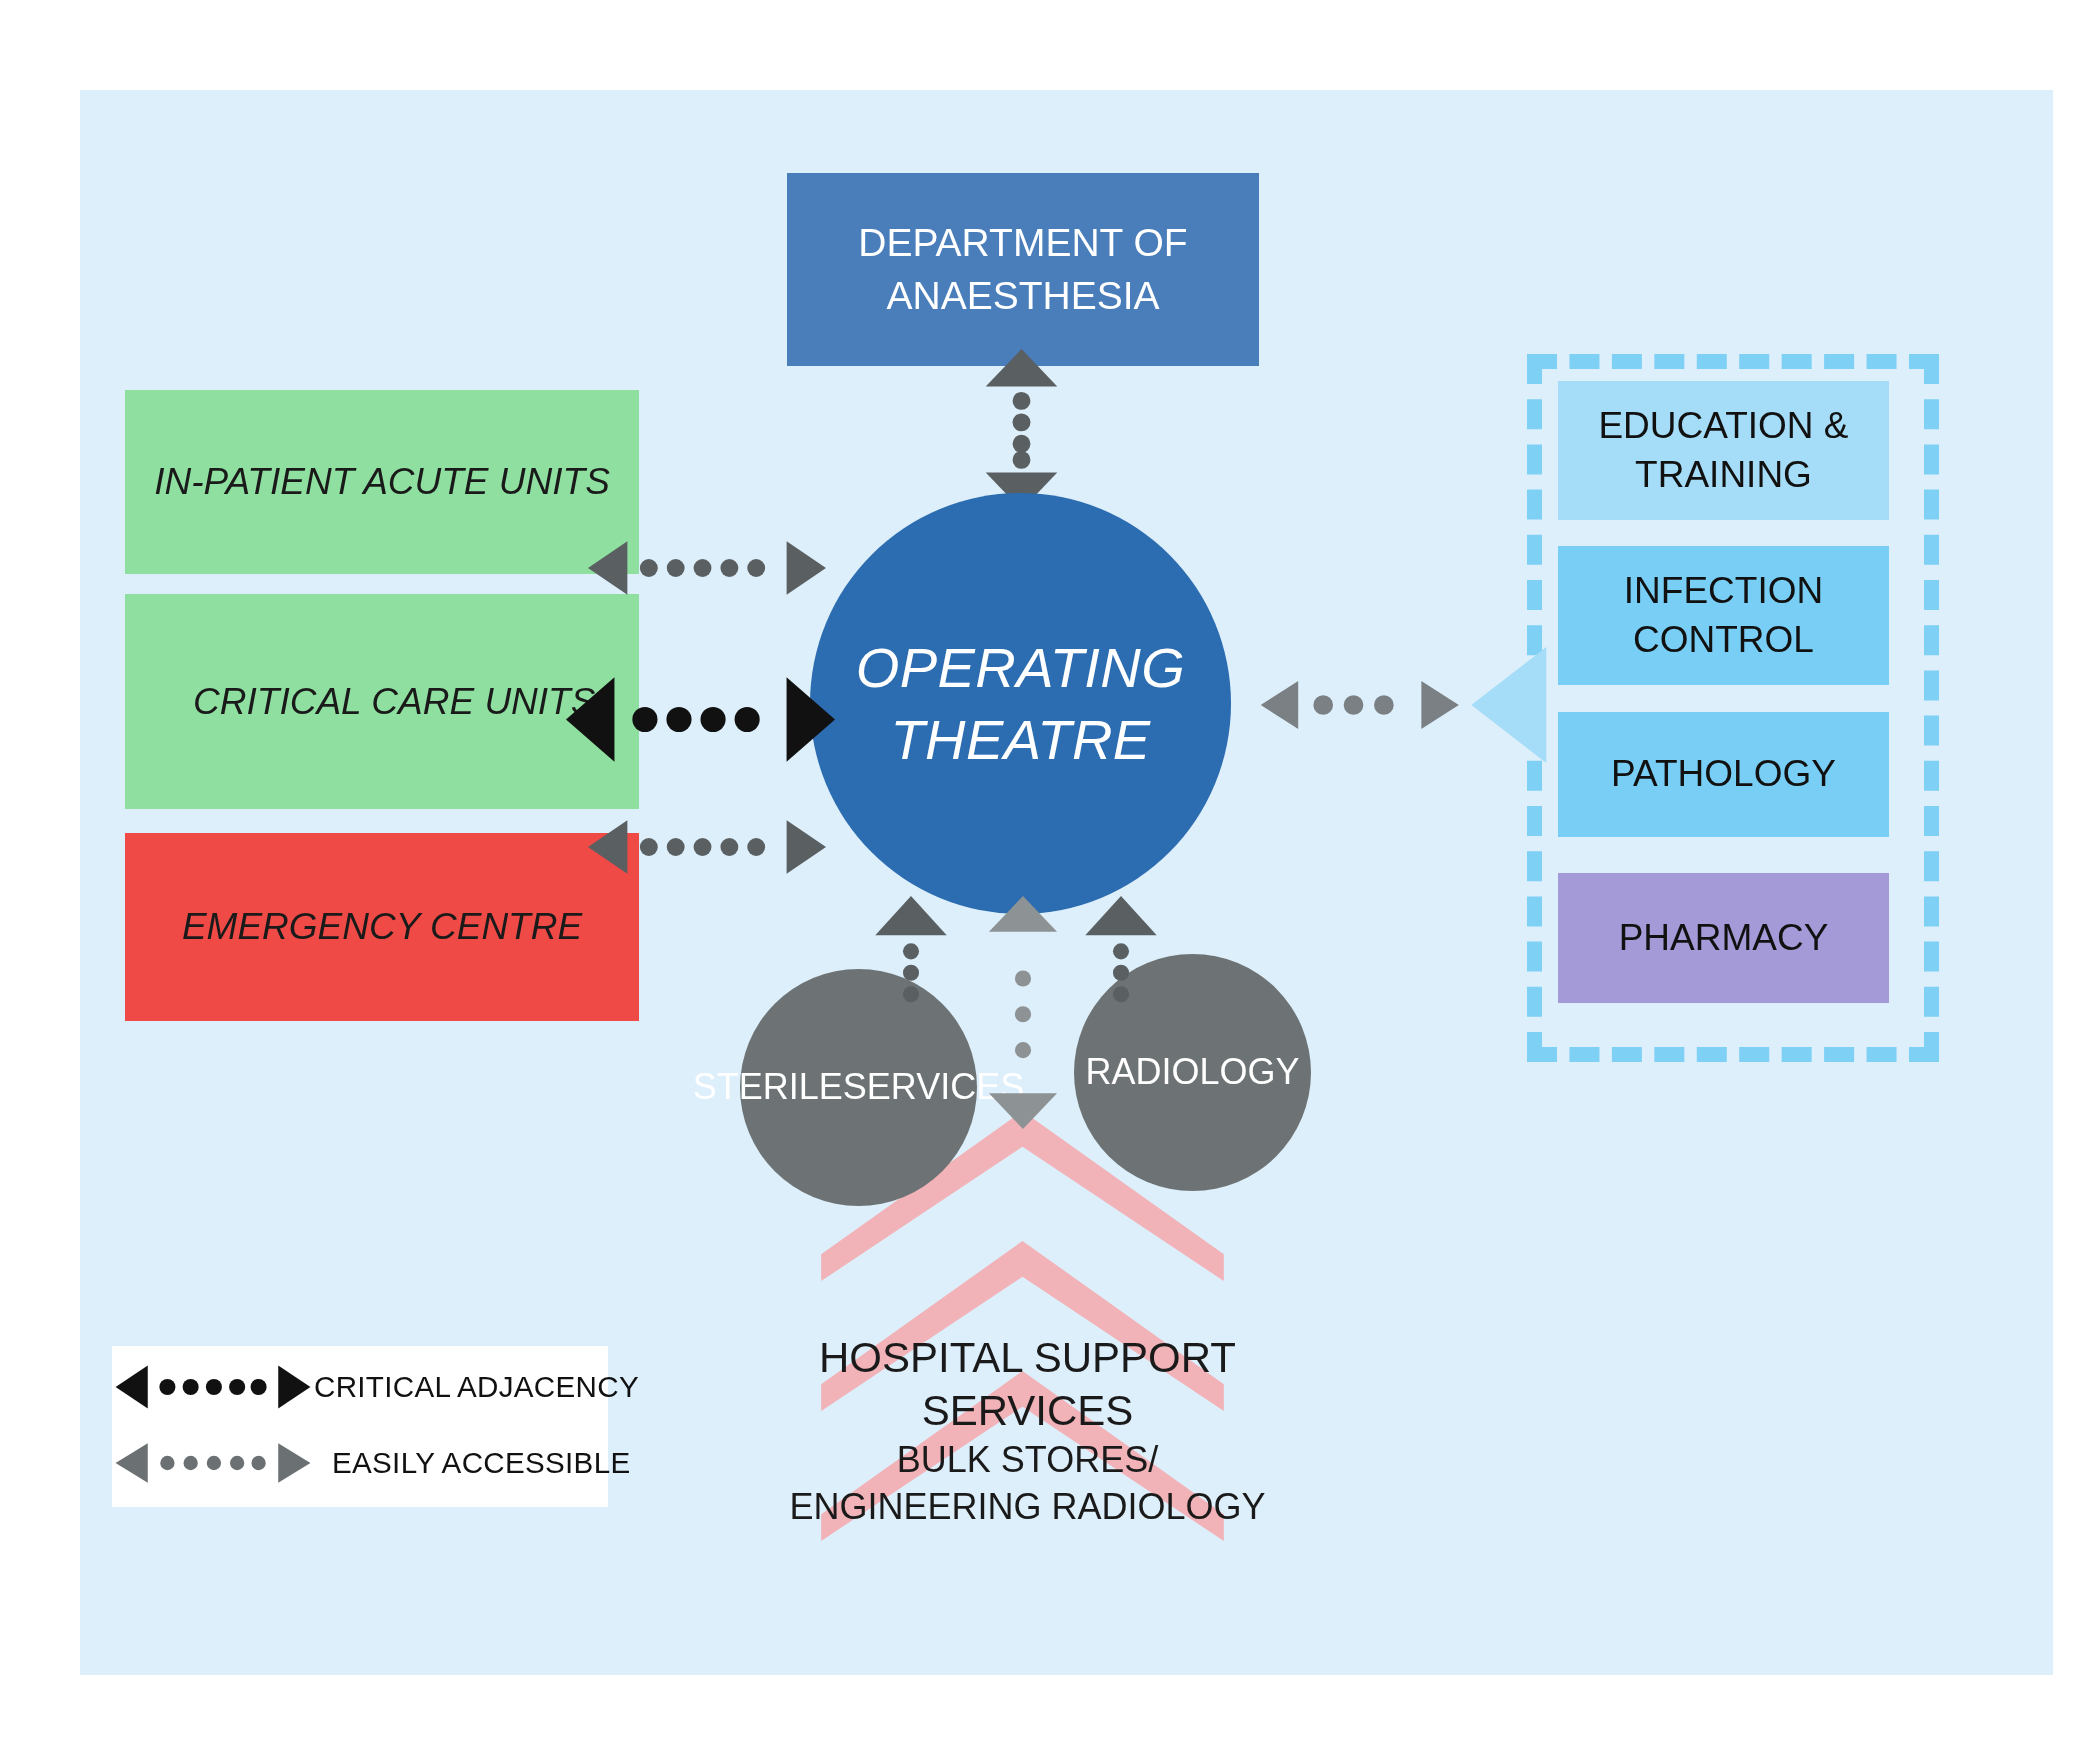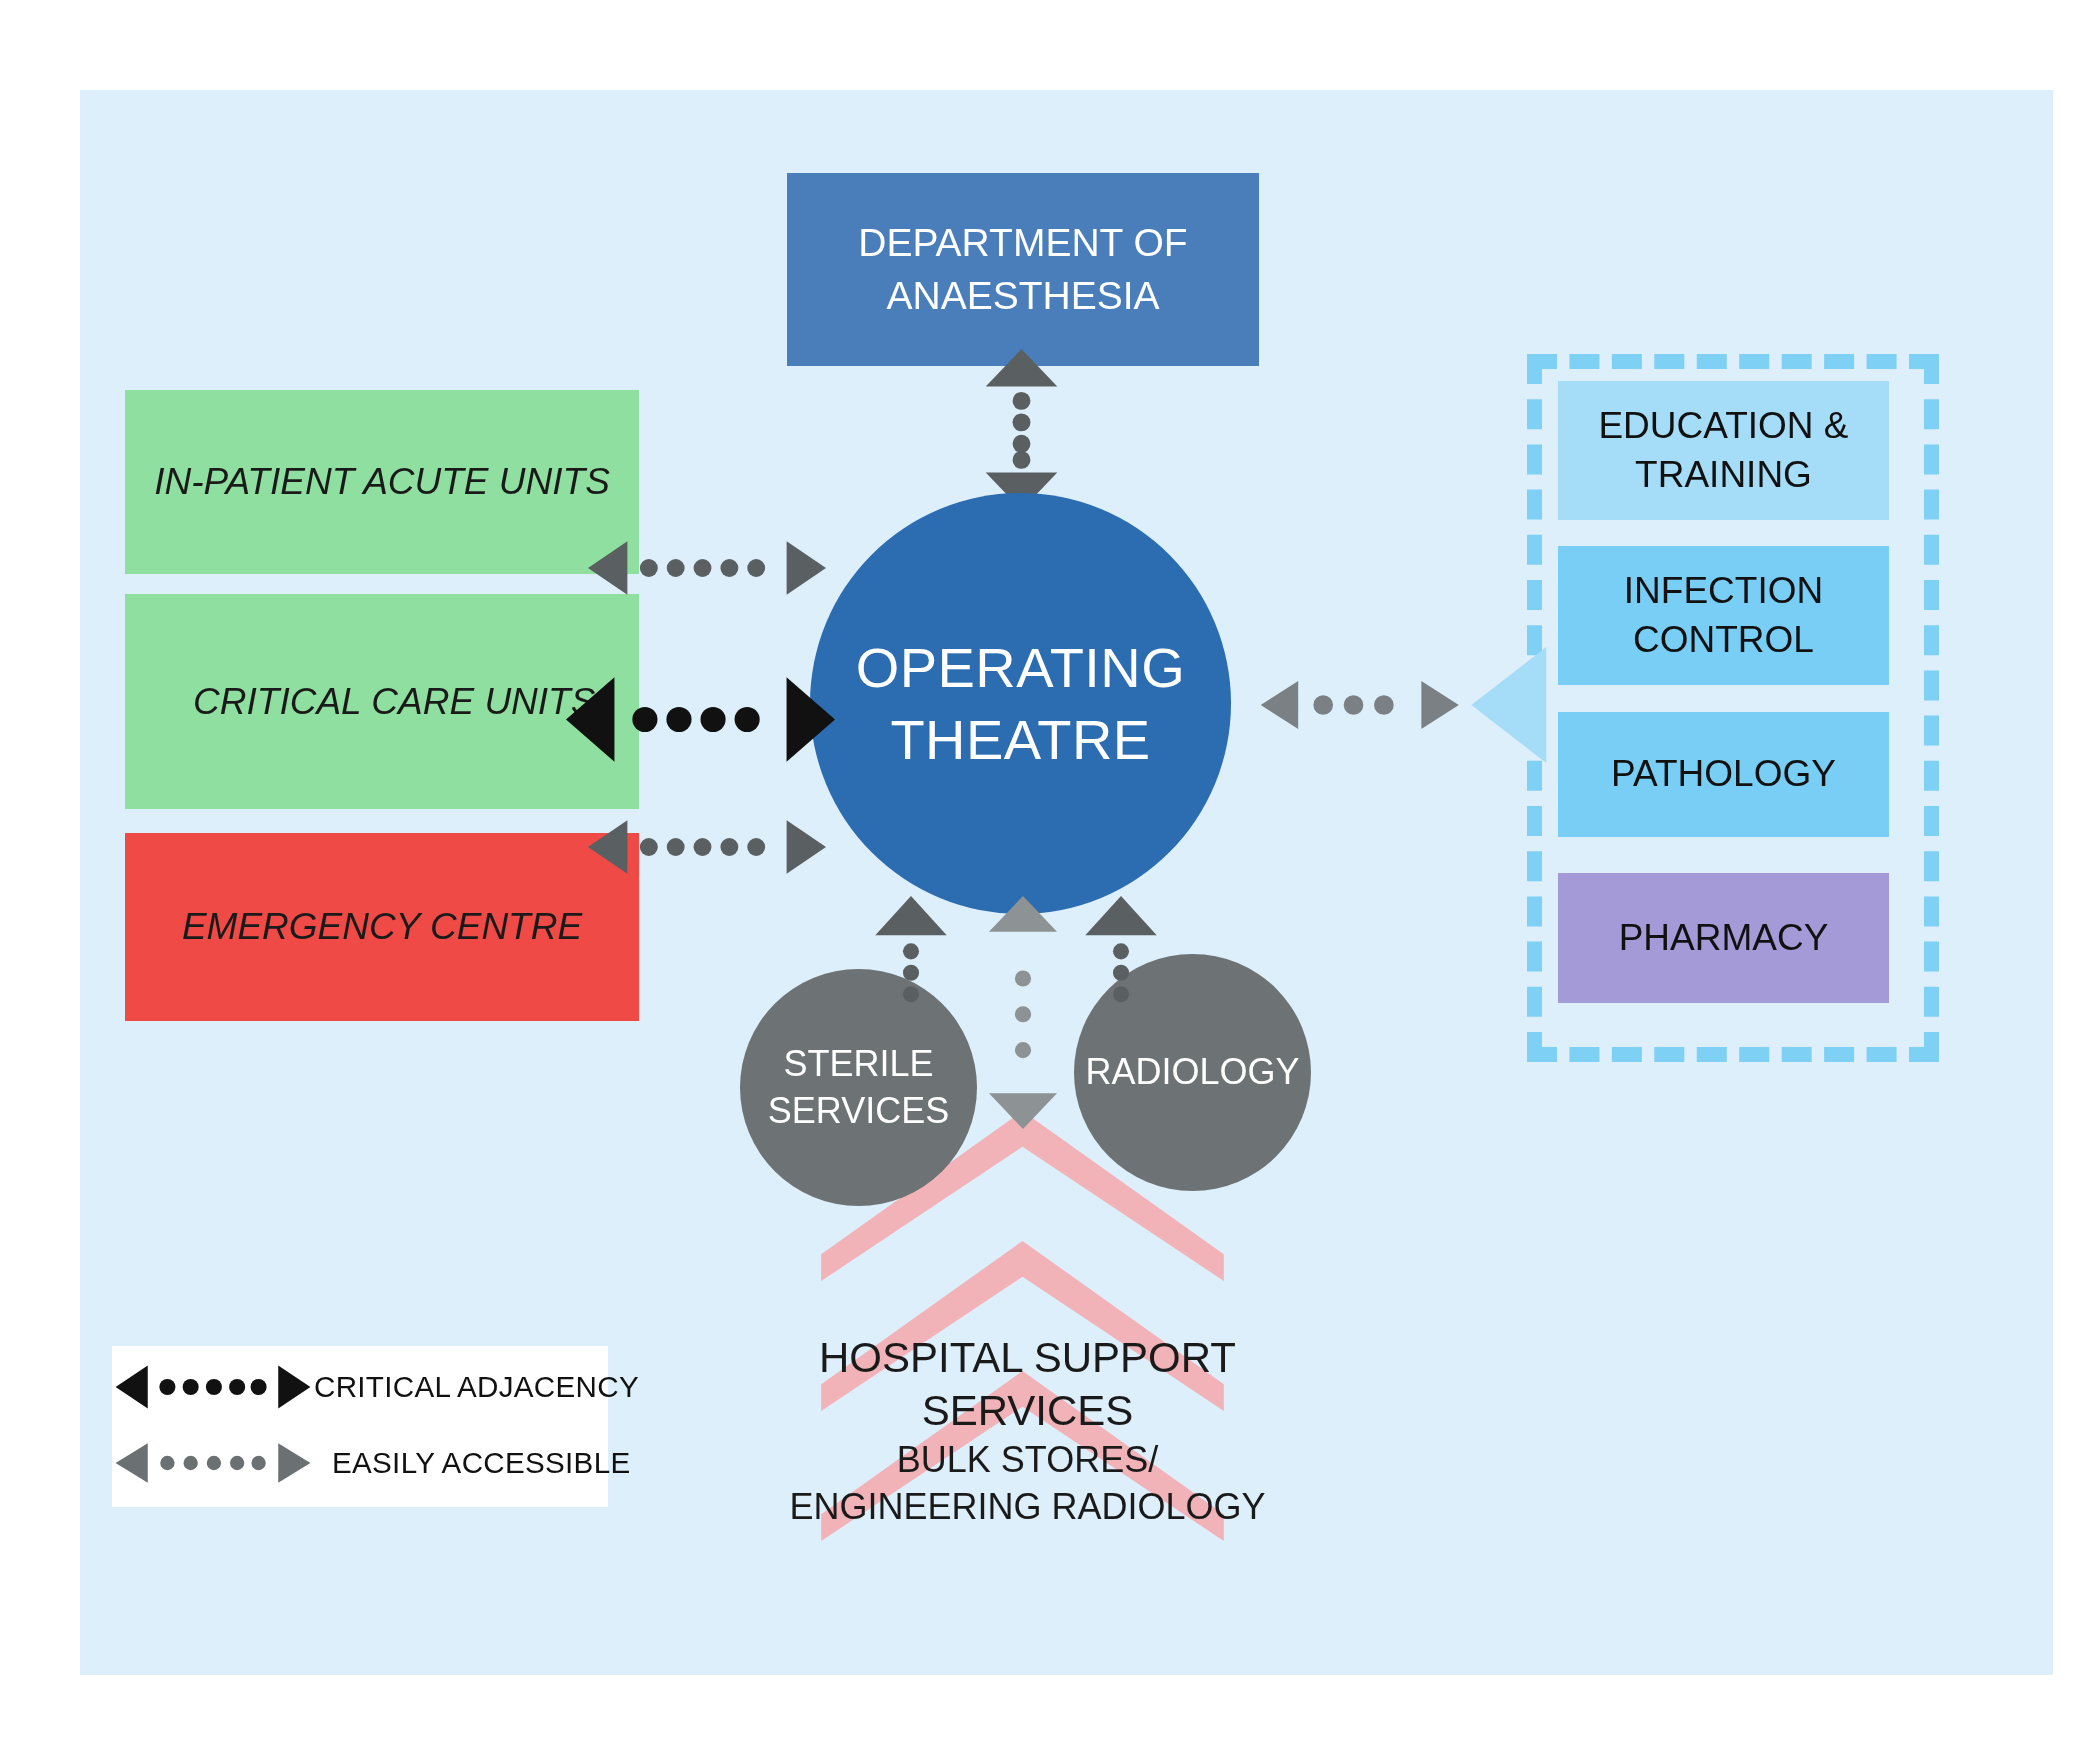--- a/index.html
+++ b/index.html
@@ -41,20 +41,21 @@
     background: #2c6cb0;
     color: #ffffff;
     display: flex;
     flex-direction: column;
     align-items: center;
     justify-content: center;
     text-align: center;
     font-size: 56px;
     line-height: 1.28;
     letter-spacing: 0.4px;
+    font-style: italic;
   }
 
   
   .anaesthesia {
     position: absolute;
     left: 763px;
     top: 173px;
     width: 472px;
     height: 193px;
     background: #4a7ebb;
@@ -117,21 +118,21 @@
 
   
   .grey-circle {
     position: absolute;
     width: 237px;
     height: 237px;
     border-radius: 50%;
     background: #6d7375;
     color: #ffffff;
     display: flex;
-    flex-direction: column;
+    flex-direction: row;
     align-items: center;
     justify-content: center;
     text-align: center;
     font-size: 36px;
     line-height: 1.3;
   }
   .gc-sterile { left: 716px; top: 969px; }
   .gc-radiology { left: 1050px; top: 954px; }
 
   

